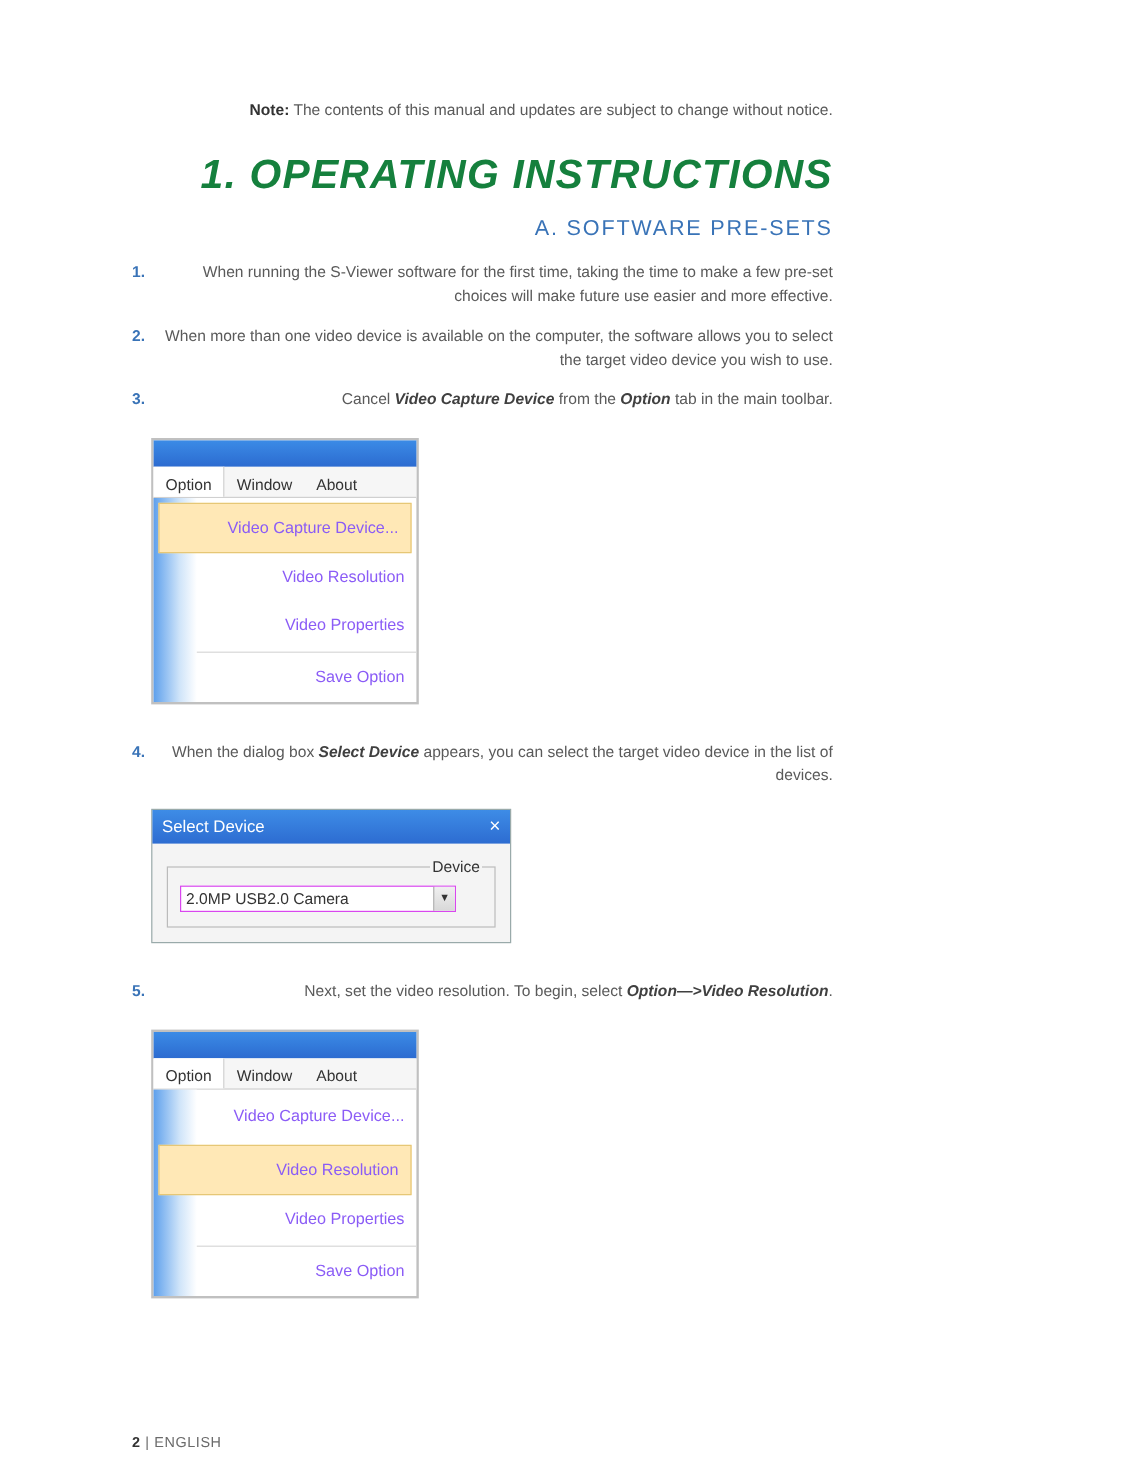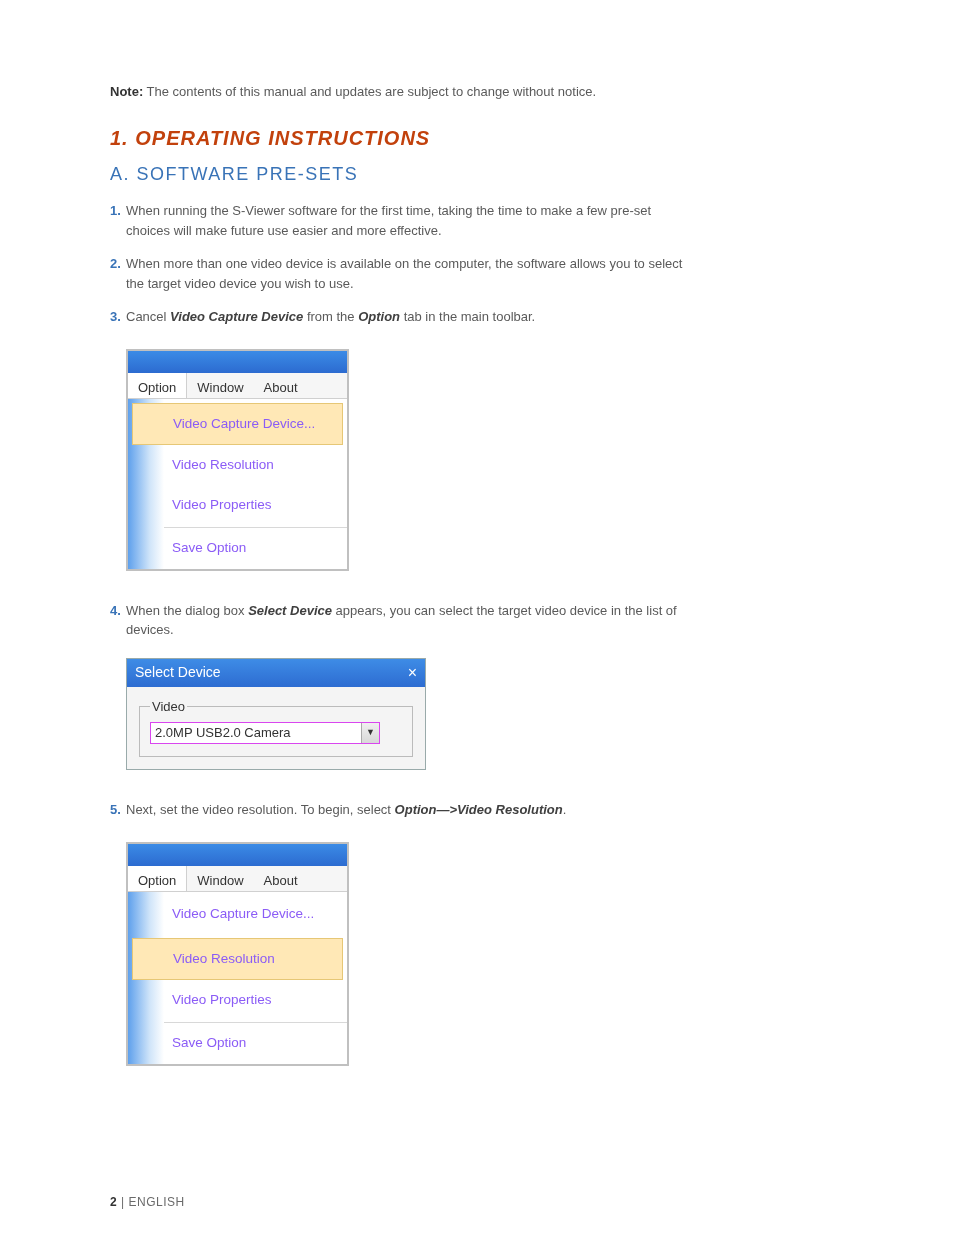--- a/index.html
+++ b/index.html
@@ -1,26 +1,26 @@
 <!DOCTYPE html>
 <html><head>
 <meta charset="utf-8">
 <style>
   * { box-sizing: border-box; margin: 0; padding: 0; }
   html, body { width: 954px; background: #fff; font-family: Arial, Helvetica, sans-serif; color: #333; }
-  .page { width: 804px; min-height: 1235px; padding: 84px 110px 20px 110px; position: relative; }
+  .page { width: 804px; min-height: 1235px; padding: 84px 110px 20px 110px; position: relative; text-align: right; }
   .note-line { font-size: 13px; color: #5a5a5a; margin-bottom: 28px; }
   .note-line b { color: #333; font-weight: bold; }
   h1.section-title {
     font-family: "Arial Black", Arial, sans-serif;
     font-weight: 900;
     font-style: italic;
-    font-size: 20px;
+    font-size: 34px;
     letter-spacing: 1px;
-    color: #c2410c;
+    color: #15803d;
     text-transform: uppercase;
     margin-bottom: 14px;
   }
   h2.subsection-title {
     font-family: Arial, sans-serif;
     font-weight: 400;
     font-size: 18px;
     letter-spacing: 1.5px;
     color: #3973b7;
     text-transform: uppercase;
@@ -202,21 +202,21 @@
       <span>When the dialog box </span><span class="emph">Select Device</span><span> appears</span><span>, you can select the target video device in the list of devices.</span>
 
       
       <div class="fig-dialog">
         <div class="dlg-titlebar">
           <span>Select Device</span>
           <span class="close-x">×</span>
         </div>
         <div class="dlg-body">
           <fieldset>
-            <legend>Video</legend>
+            <legend>Device</legend>
             <div class="dlg-select">
               <span>2.0MP USB2.0 Camera</span>
               <span class="arrow">▼</span>
             </div>
           </fieldset>
         </div>
       </div>
     </li>
 
     <li>

